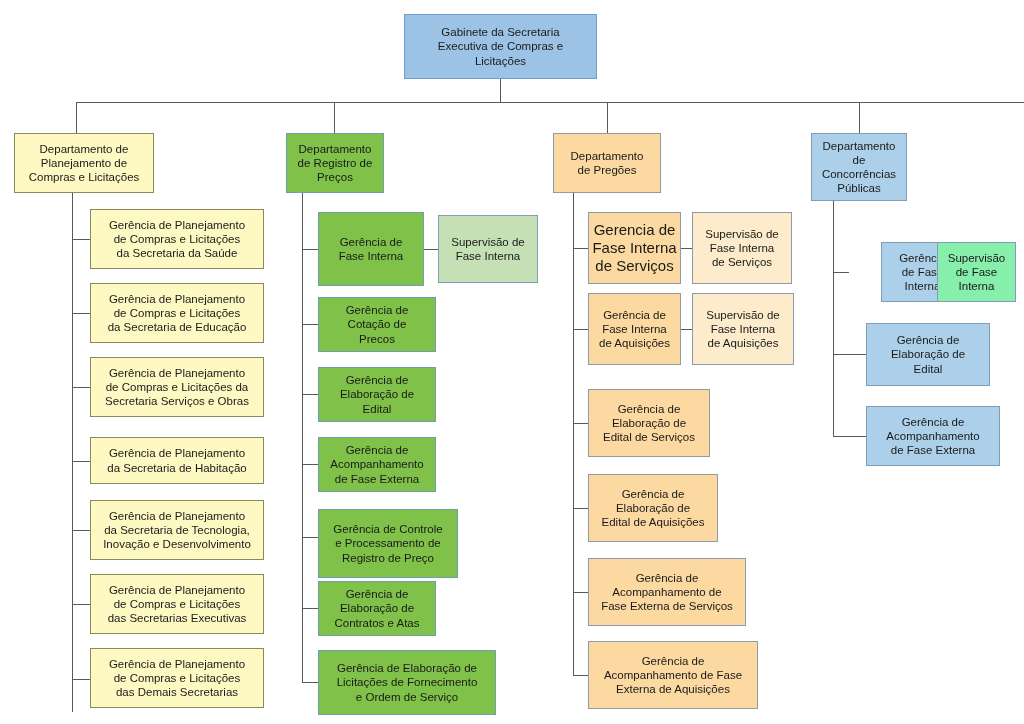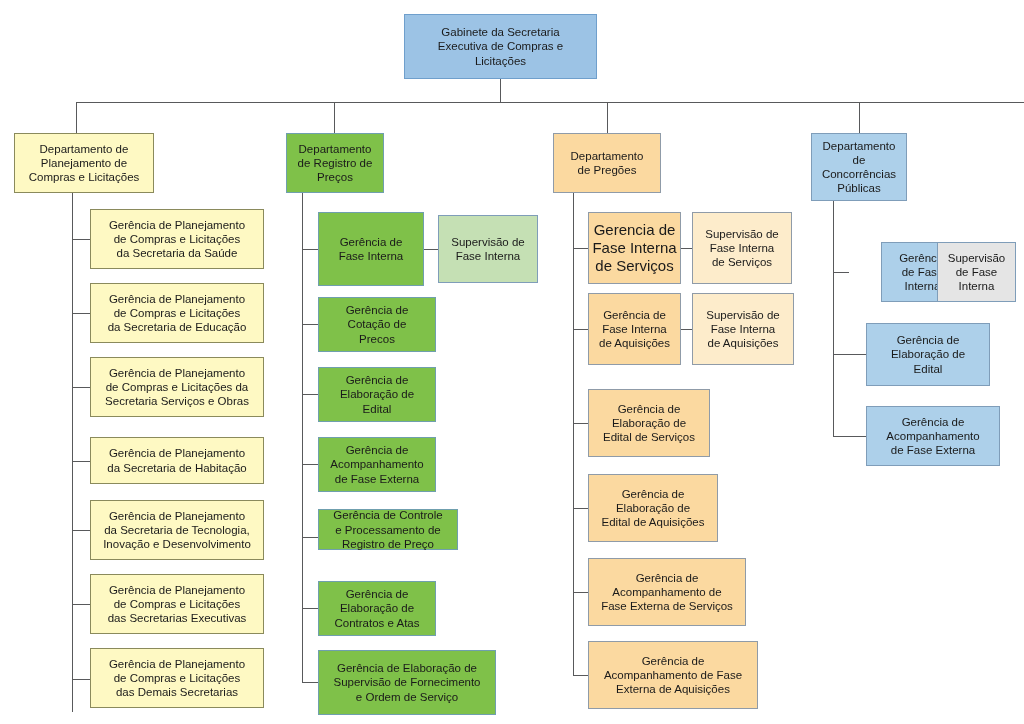--- a/index.html
+++ b/index.html
@@ -29,21 +29,21 @@
     white-space:pre-line;
   }
   
   .c-root   {background:#9cc3e5;border-color:#6f9fcc;}
   .c-yellow {background:#fef9c3;border-color:#8a8a5c;}
   .c-green  {background:#7fc149;border-color:#6f9fae;}
   .c-greenl {background:#c5e0b4;border-color:#7f9db9;}
   .c-orange {background:#fbd9a0;border-color:#8f9ba8;}
   .c-orangel{background:#fdeccb;border-color:#8f9ba8;}
   .c-blue   {background:#add0ea;border-color:#7f9db9;}
-  .c-bluel  {background:#e5e5e5;border-color:#7f9db9;}
+  .c-bluel  {background:#86efac;border-color:#7f9db9;}
 
   .line{
     position:absolute;
     background:#58595b;
   }
   .line.h{height:1px;}
   .line.v{width:1px;}
 </style>
 </head>
 <body>
@@ -135,28 +135,28 @@
 
   <div class="node c-green" style="left:318px;top:297px;width:118px;height:55px;font-size:11.5px;">Gerência de
 Cotação de
 Precos</div>
   <div class="node c-green" style="left:318px;top:367px;width:118px;height:55px;font-size:11.5px;">Gerência de
 Elaboração de
 Edital</div>
   <div class="node c-green" style="left:318px;top:437px;width:118px;height:55px;font-size:11.5px;">Gerência de
 Acompanhamento
 de Fase Externa</div>
-  <div class="node c-green" style="left:318px;top:509px;width:140px;height:41px;font-size:11.5px;">Gerência de Controle
+  <div class="node c-green" style="left:318px;top:509px;width:140px;height:69px;font-size:11.5px;">Gerência de Controle
 e Processamento de
 Registro de Preço</div>
   <div class="node c-green" style="left:318px;top:581px;width:118px;height:55px;font-size:11.5px;">Gerência de
 Elaboração de
 Contratos e Atas</div>
   <div class="node c-green" style="left:318px;top:650px;width:178px;height:65px;font-size:11.5px;">Gerência de Elaboração de
-Supervisão de Fornecimento
+Licitações de Fornecimento
 e Ordem de Serviço</div>
 
   <div class="node c-orange" style="left:553px;top:133px;width:108px;height:60px;font-size:11.5px;">Departamento
 de Pregões</div>
 
   <div class="node c-orange" style="left:588px;top:212px;width:93px;height:72px;font-size:15px;text-align:center;">Gerencia de
 Fase Interna
 de Serviços</div>
   <div class="node c-orangel" style="left:692px;top:212px;width:100px;height:72px;font-size:11.5px;">Supervisão de
 Fase Interna

